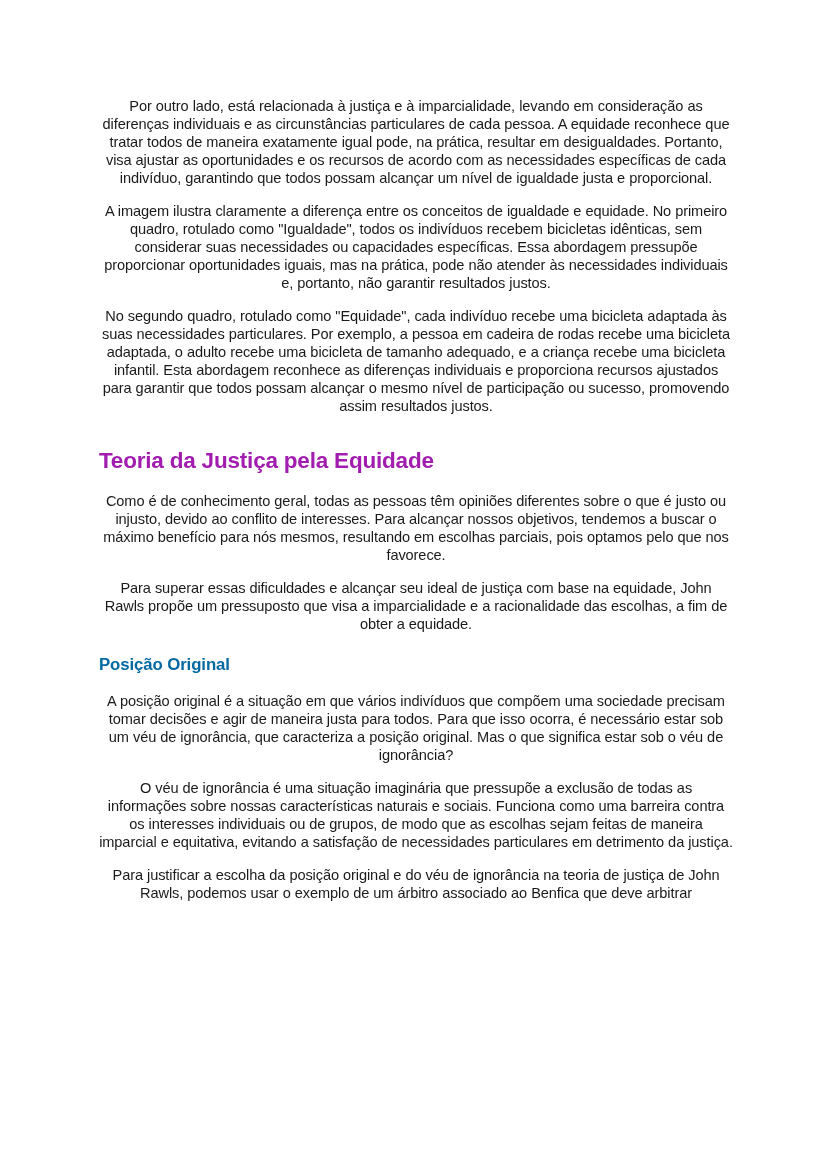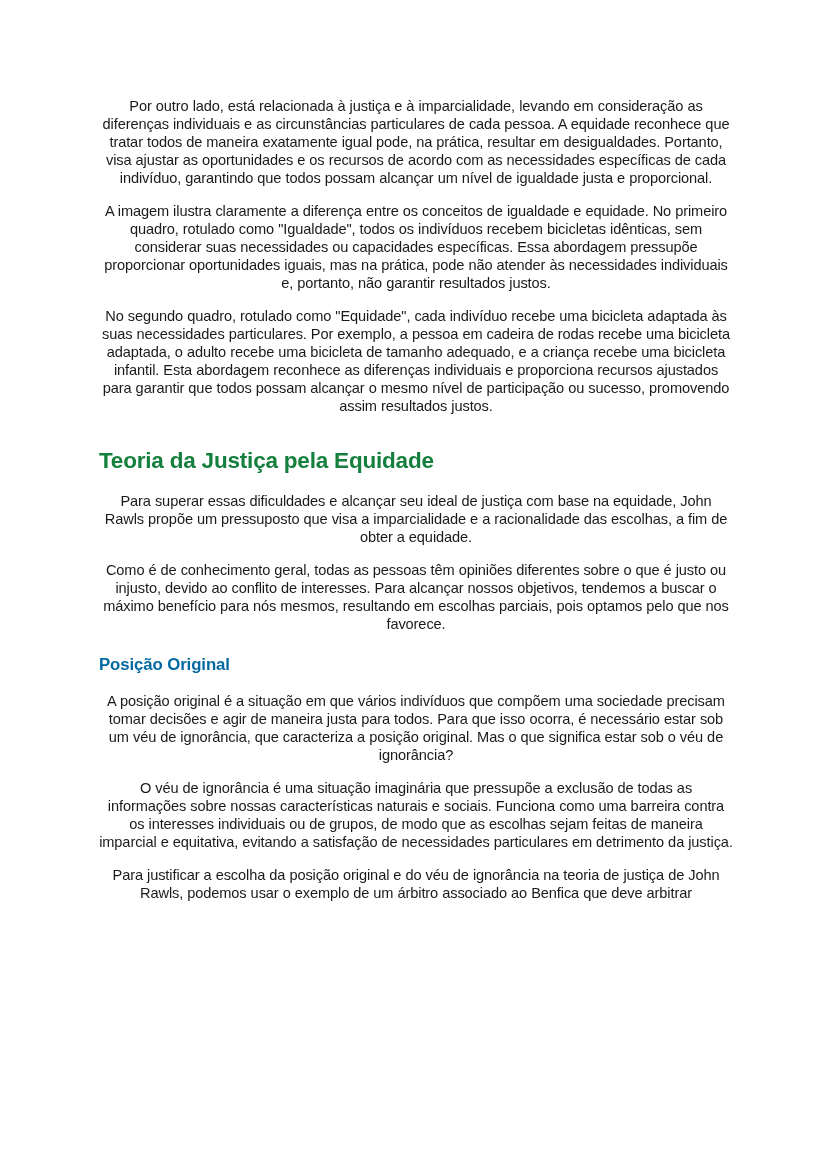--- a/index.html
+++ b/index.html
@@ -40,21 +40,21 @@
   }
   p.para:last-child {
     margin-bottom: 0;
   }
   h1.doc-h1 {
     margin: 32px 0 17px 0;
     font-size: 22.5px;
     line-height: 28px;
     font-weight: bold;
     letter-spacing: -0.2px;
-    color: #15803d;
+    color: #a21caf;
   }
   h2.doc-h2 {
     margin: 21px 0 16px 0;
     font-size: 16.8px;
     line-height: 22px;
     font-weight: bold;
     letter-spacing: -0.1px;
     color: #0369a1;
   }
 </style>
@@ -65,23 +65,23 @@
   <div class="content">
 
     <p class="para">Por outro lado, está relacionada à justiça e à imparcialidade, levando em consideração as diferenças individuais e as circunstâncias particulares de cada pessoa. A equidade reconhece que tratar todos de maneira exatamente igual pode, na prática, resultar em desigualdades. Portanto, visa ajustar as oportunidades e os recursos de acordo com as necessidades específicas de cada indivíduo, garantindo que todos possam alcançar um nível de igualdade justa e proporcional.</p>
 
     <p class="para">A imagem ilustra claramente a diferença entre os conceitos de igualdade e equidade. No primeiro quadro, rotulado como "Igualdade", todos os indivíduos recebem bicicletas idênticas, sem considerar suas necessidades ou capacidades específicas. Essa abordagem pressupõe proporcionar oportunidades iguais, mas na prática, pode não atender às necessidades individuais e, portanto, não garantir resultados justos.</p>
 
     <p class="para">No segundo quadro, rotulado como "Equidade", cada indivíduo recebe uma bicicleta adaptada às suas necessidades particulares. Por exemplo, a pessoa em cadeira de rodas recebe uma bicicleta adaptada, o adulto recebe uma bicicleta de tamanho adequado, e a criança recebe uma bicicleta infantil. Esta abordagem reconhece as diferenças individuais e proporciona recursos ajustados para garantir que todos possam alcançar o mesmo nível de participação ou sucesso, promovendo assim resultados justos.</p>
 
     <h1 class="doc-h1">Teoria da Justiça pela Equidade</h1>
 
+    <p class="para">Como é de conhecimento geral, todas as pessoas têm opiniões diferentes sobre o que é justo ou injusto, devido ao conflito de interesses. Para alcançar nossos objetivos, tendemos a buscar o máximo benefício para nós mesmos, resultando em escolhas parciais, pois optamos pelo que nos favorece.</p>
+
     <p class="para">Para superar essas dificuldades e alcançar seu ideal de justiça com base na equidade, John Rawls propõe um pressuposto que visa a imparcialidade e a racionalidade das escolhas, a fim de obter a equidade.</p>
-
-    <p class="para">Como é de conhecimento geral, todas as pessoas têm opiniões diferentes sobre o que é justo ou injusto, devido ao conflito de interesses. Para alcançar nossos objetivos, tendemos a buscar o máximo benefício para nós mesmos, resultando em escolhas parciais, pois optamos pelo que nos favorece.</p>
 
     <h2 class="doc-h2">Posição Original</h2>
 
     <p class="para">A posição original é a situação em que vários indivíduos que compõem uma sociedade precisam tomar decisões e agir de maneira justa para todos. Para que isso ocorra, é necessário estar sob um véu de ignorância, que caracteriza a posição original. Mas o que significa estar sob o véu de ignorância?</p>
 
 
     <p class="para">O véu de ignorância é uma situação imaginária que pressupõe a exclusão de todas as informações sobre nossas características naturais e sociais. Funciona como uma barreira contra os interesses individuais ou de grupos, de modo que as escolhas sejam feitas de maneira imparcial e equitativa, evitando a satisfação de necessidades particulares em detrimento da justiça.</p>
 
     <p class="para">Para justificar a escolha da posição original e do véu de ignorância na teoria de justiça de John Rawls, podemos usar o exemplo de um árbitro associado ao Benfica que deve arbitrar</p>
 

